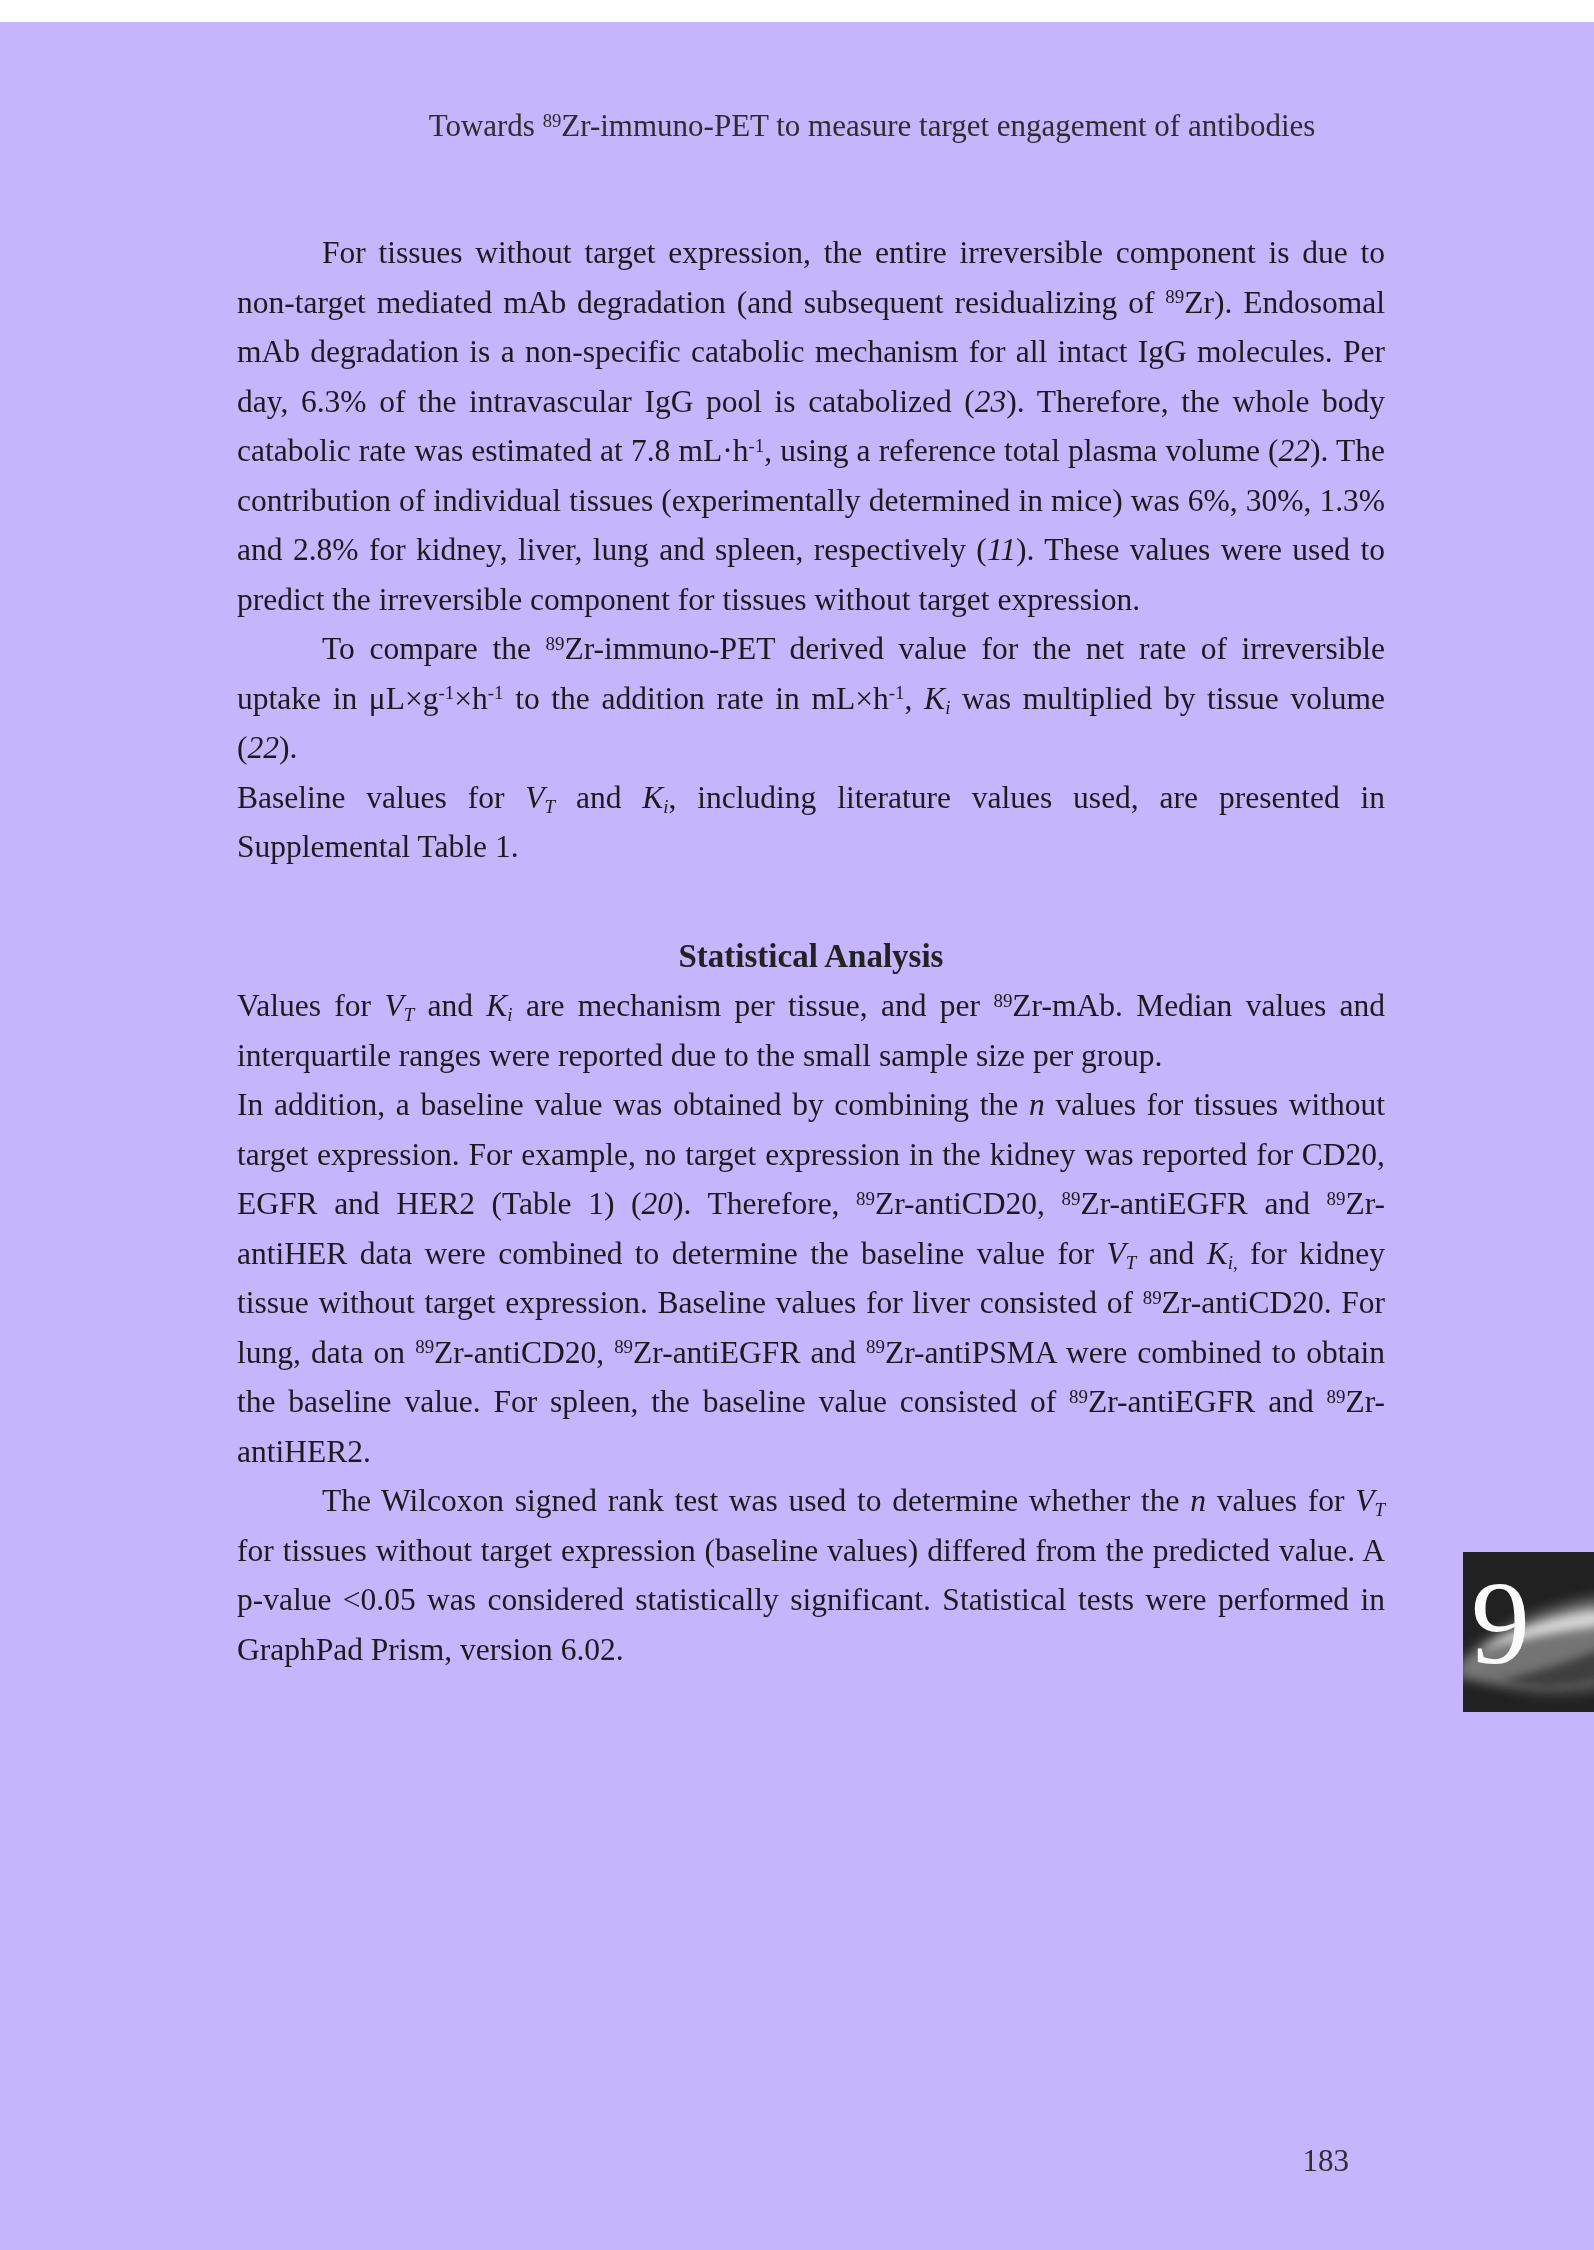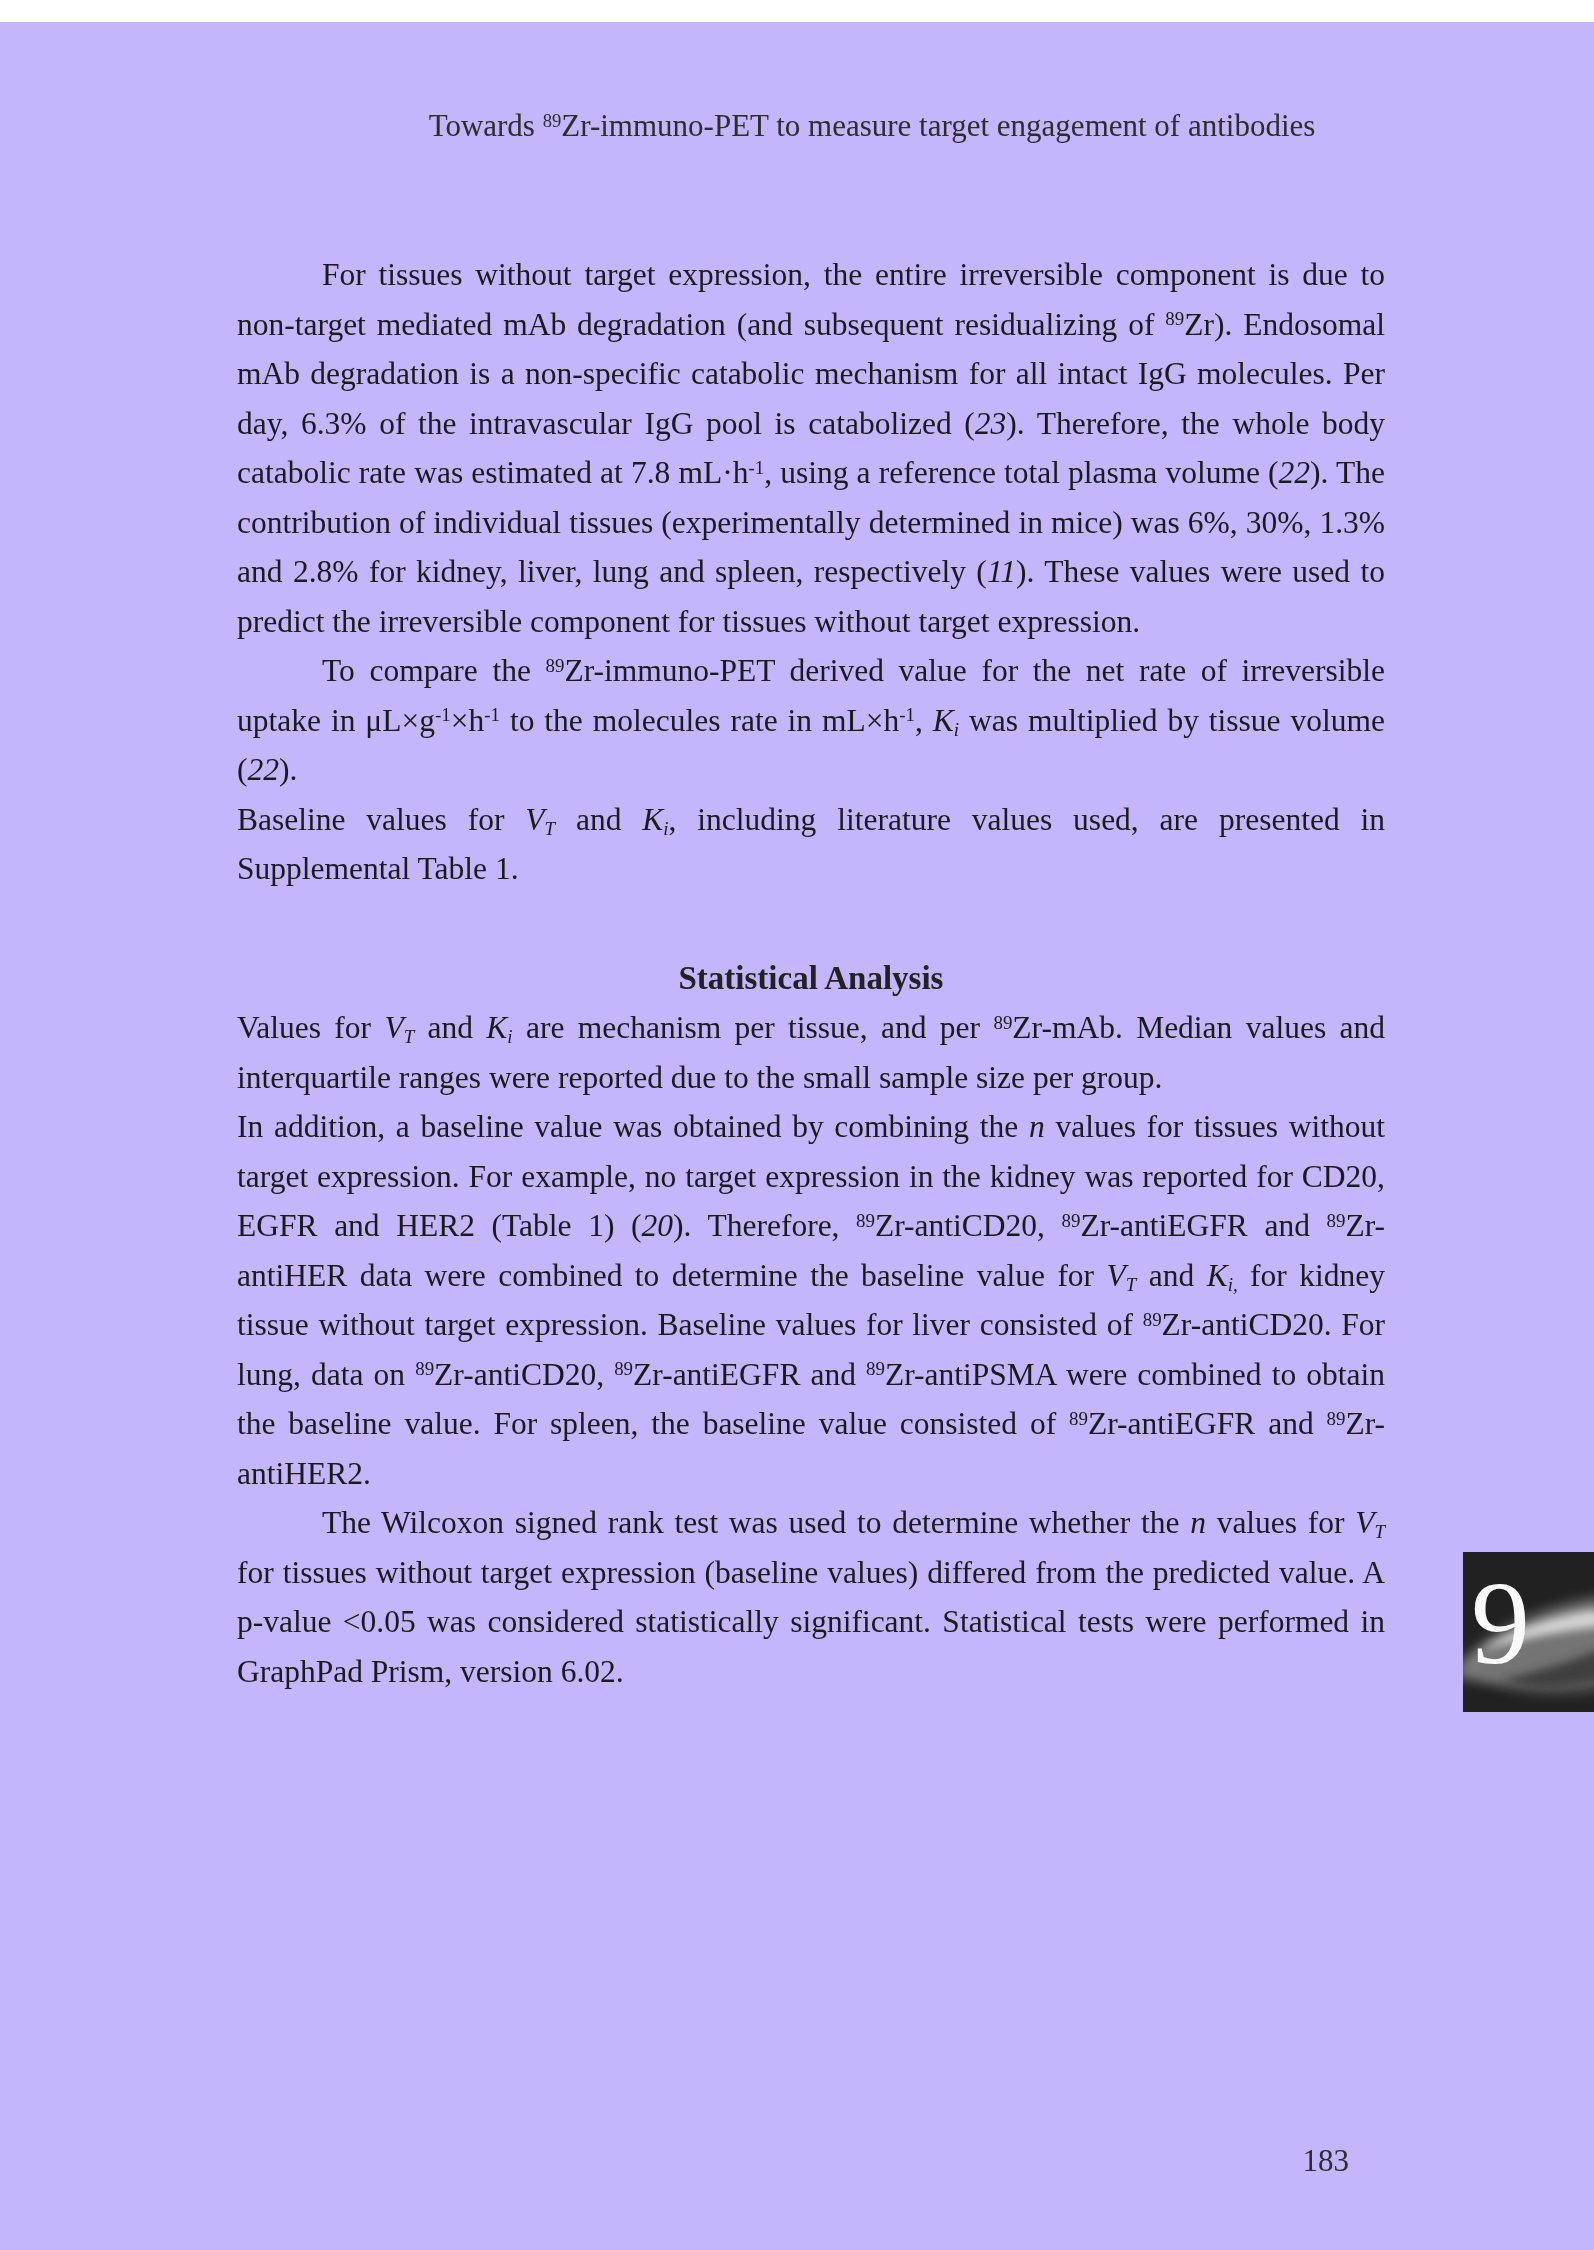--- a/index.html
+++ b/index.html
@@ -20,21 +20,21 @@
     width:1594px;
     text-align:center;
     transform:translateX(75px);
     font-size:31px;
     line-height:37px;
     color:#2d2d2d;
     white-space:nowrap;
   }
   .text-block {
     position:absolute;
-    top:228px;
+    top:206px;
     left:237px;
     width:1148px;
     font-size:31.5px;
     line-height:49.5px;
     text-align:justify;
   }
   .text-block p.para { margin:0; }
   .text-block p.para.indent { text-indent:85px; }
   .section-heading {
     font-size:33px;
@@ -91,21 +91,21 @@
 </style>
 </head>
 <body>
 
 <div class="page">
 
   <div class="running-head"><span>Towards </span><sup>89</sup><span>Zr-immuno-PET to measure target engagement of antibodies</span></div>
 
   <div class="text-block">
       <p class="para indent"><span>For tissues without target expression, the entire irreversible component is due to non-target mediated mAb degradation (and subsequent residualizing of </span><sup>89</sup><span>Zr). Endosomal mAb degradation is a non-specific catabolic mechanism for all intact IgG molecules. Per day, 6.3% of the intravascular IgG pool is catabolized (</span><i>23</i><span>). Therefore, the whole body catabolic rate was estimated at 7.8 mL·h</span><sup>-1</sup><span>, using a reference total plasma volume (</span><i>22</i><span>). The contribution of individual tissues (experimentally determined in mice) was 6%, 30%, 1.3% and 2.8% for kidney, liver, lung and spleen, respectively (</span><i>11</i><span>). These values were used to predict the irreversible component for tissues without target expression.</span></p>
-      <p class="para indent"><span>To compare the </span><sup>89</sup><span>Zr-immuno-PET derived value for the net rate of irreversible uptake in μL×g</span><sup>-1</sup><span>×h</span><sup>-1</sup><span> to the molecules rate in mL×h</span><sup>-1</sup><span>, </span><i>K</i><sub><i>i</i></sub><span> was multiplied by tissue volume (</span><i>22</i><span>).</span></p>
+      <p class="para indent"><span>To compare the </span><sup>89</sup><span>Zr-immuno-PET derived value for the net rate of irreversible uptake in μL×g</span><sup>-1</sup><span>×h</span><sup>-1</sup><span> to the addition rate in mL×h</span><sup>-1</sup><span>, </span><i>K</i><sub><i>i</i></sub><span> was multiplied by tissue volume (</span><i>22</i><span>).</span></p>
       <p class="para"><span>Baseline values for </span><i>V</i><sub><i>T</i></sub><span> and </span><i>K</i><sub><i>i</i></sub><span>, including literature values used, are presented in Supplemental Table 1.</span></p>
       <h2 class="section-heading">Statistical Analysis</h2>
       <p class="para"><span>Values for </span><i>V</i><sub><i>T</i></sub><span> and </span><i>K</i><sub><i>i</i></sub><span> are mechanism per tissue, and per </span><sup>89</sup><span>Zr-mAb. Median values and interquartile ranges were reported due to the small sample size per group.</span></p>
       <p class="para"><span>In addition, a baseline value was obtained by combining the </span><i>n</i><span> values for tissues without target expression. For example, no target expression in the kidney was reported for CD20, EGFR and HER2 (Table 1) (</span><i>20</i><span>). Therefore, </span><sup>89</sup><span>Zr-antiCD20, </span><sup>89</sup><span>Zr-antiEGFR and </span><sup>89</sup><span>Zr-antiHER data were combined to determine the baseline value for </span><i>V</i><sub><i>T</i></sub><span> and </span><i>K</i><sub><i>i,</i></sub><span> for kidney tissue without target expression. Baseline values for liver consisted of </span><sup>89</sup><span>Zr-antiCD20. For lung, data on </span><sup>89</sup><span>Zr-antiCD20, </span><sup>89</sup><span>Zr-antiEGFR and </span><sup>89</sup><span>Zr-antiPSMA were combined to obtain the baseline value. For spleen, the baseline value consisted of </span><sup>89</sup><span>Zr-antiEGFR and </span><sup>89</sup><span>Zr-antiHER2.</span></p>
       <p class="para indent"><span>The Wilcoxon signed rank test was used to determine whether the </span><i>n</i><span> values for </span><i>V</i><sub><i>T</i></sub><span> for tissues without target expression (baseline values) differed from the predicted value. A p-value &lt;0.05 was considered statistically significant. Statistical tests were performed in GraphPad Prism, version 6.02.</span></p>
     </div>
 
   <div class="chapter-tab" style="background-color: rgb(33, 33, 33);">
     <svg width="131" height="160" viewBox="0 0 131 160">
       <defs>

